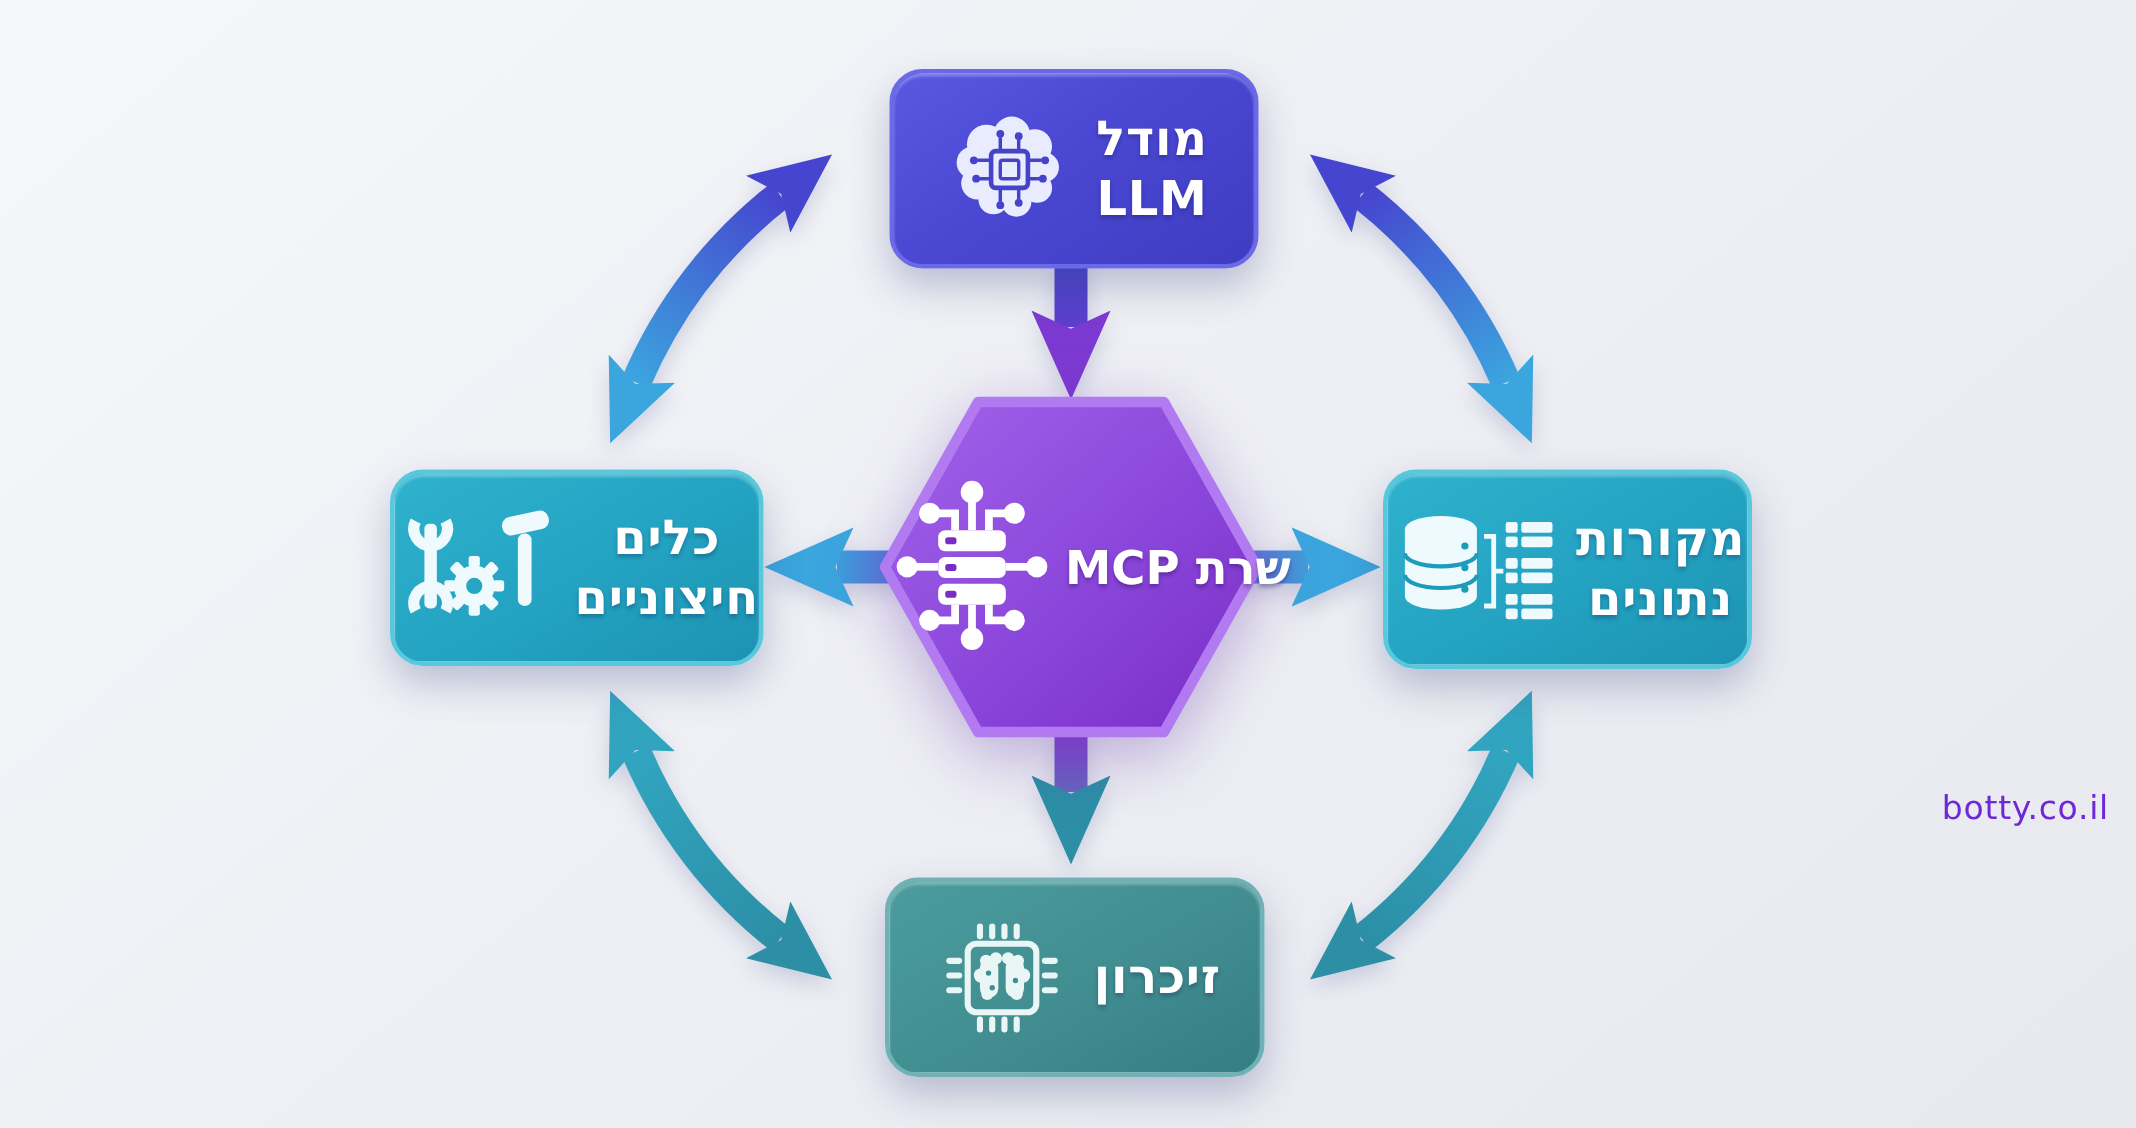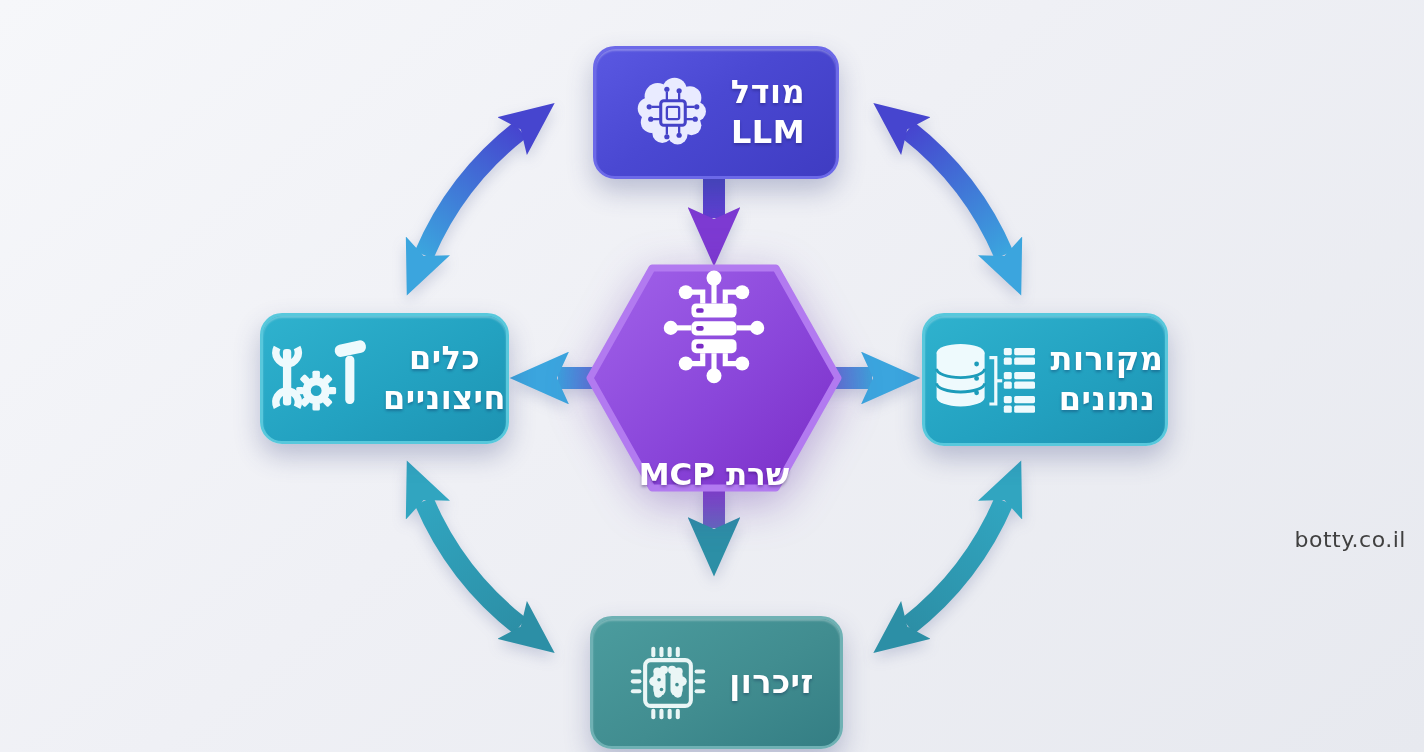--- a/index.html
+++ b/index.html
@@ -41,42 +41,41 @@
   }
   .node-right{
     left:922px;top:313px;width:240px;height:127px;
     background:linear-gradient(150deg,#2fb2ce 0%,#23a2c1 55%,#1d93b2 100%);
     border:3px solid #58c8dc;
   }
   .node-bottom{
     left:590px;top:585px;width:247px;height:127px;
     background:linear-gradient(150deg,#4b9c9e 0%,#418d90 55%,#347e84 100%);
     border:3px solid #6fb1b4;
-    margin-top:31px;
   }
 
   
   .hex-wrap{position:absolute;left:586px;top:264px;width:256px;height:228px;}
   .hex-wrap svg.hexshape{
     position:absolute;left:0;top:0;
     filter:drop-shadow(0 12px 22px rgba(90,40,160,.35));
   }
   .hex-content{
     position:absolute;left:0;top:0;width:256px;height:228px;
-    display:flex;flex-direction:column;align-items:center;justify-content:space-between;
+    display:flex;flex-direction:row;align-items:center;justify-content:space-between;
   }
   .hex-content .label{
     margin-top:2px;color:#fff;font-weight:bold;font-size:31px;
     text-shadow:0 2px 3px rgba(30,0,70,.35);white-space:nowrap;
   }
 
   
   .watermark{
     position:absolute;right:18px;bottom:12px;
-    color:#404040;font-size:22px;letter-spacing:.5px;
+    color:#6d28d9;font-size:22px;letter-spacing:.5px;
   }
 </style>
 </head>
 <body>
 
 <div class="canvas">
 
   <svg class="arrows" width="1424" height="752" viewBox="0 0 1424 752">
     <defs>
       <linearGradient id="g-arc-tl" gradientUnits="userSpaceOnUse" x1="424" y1="255" x2="520" y2="130">

